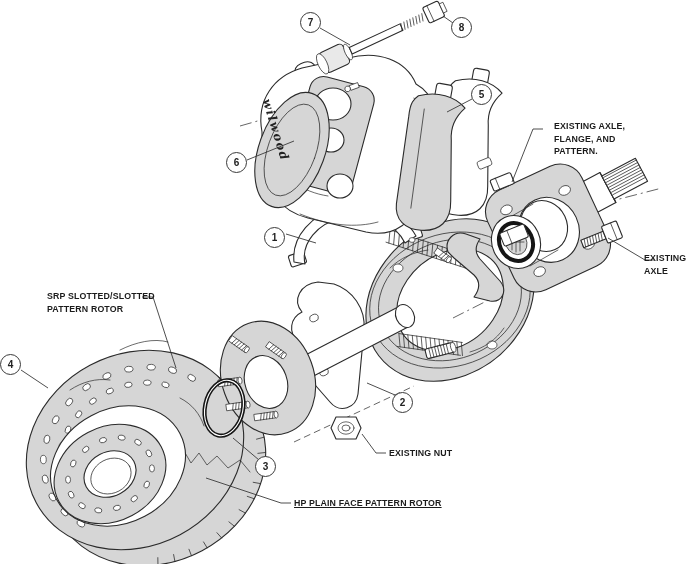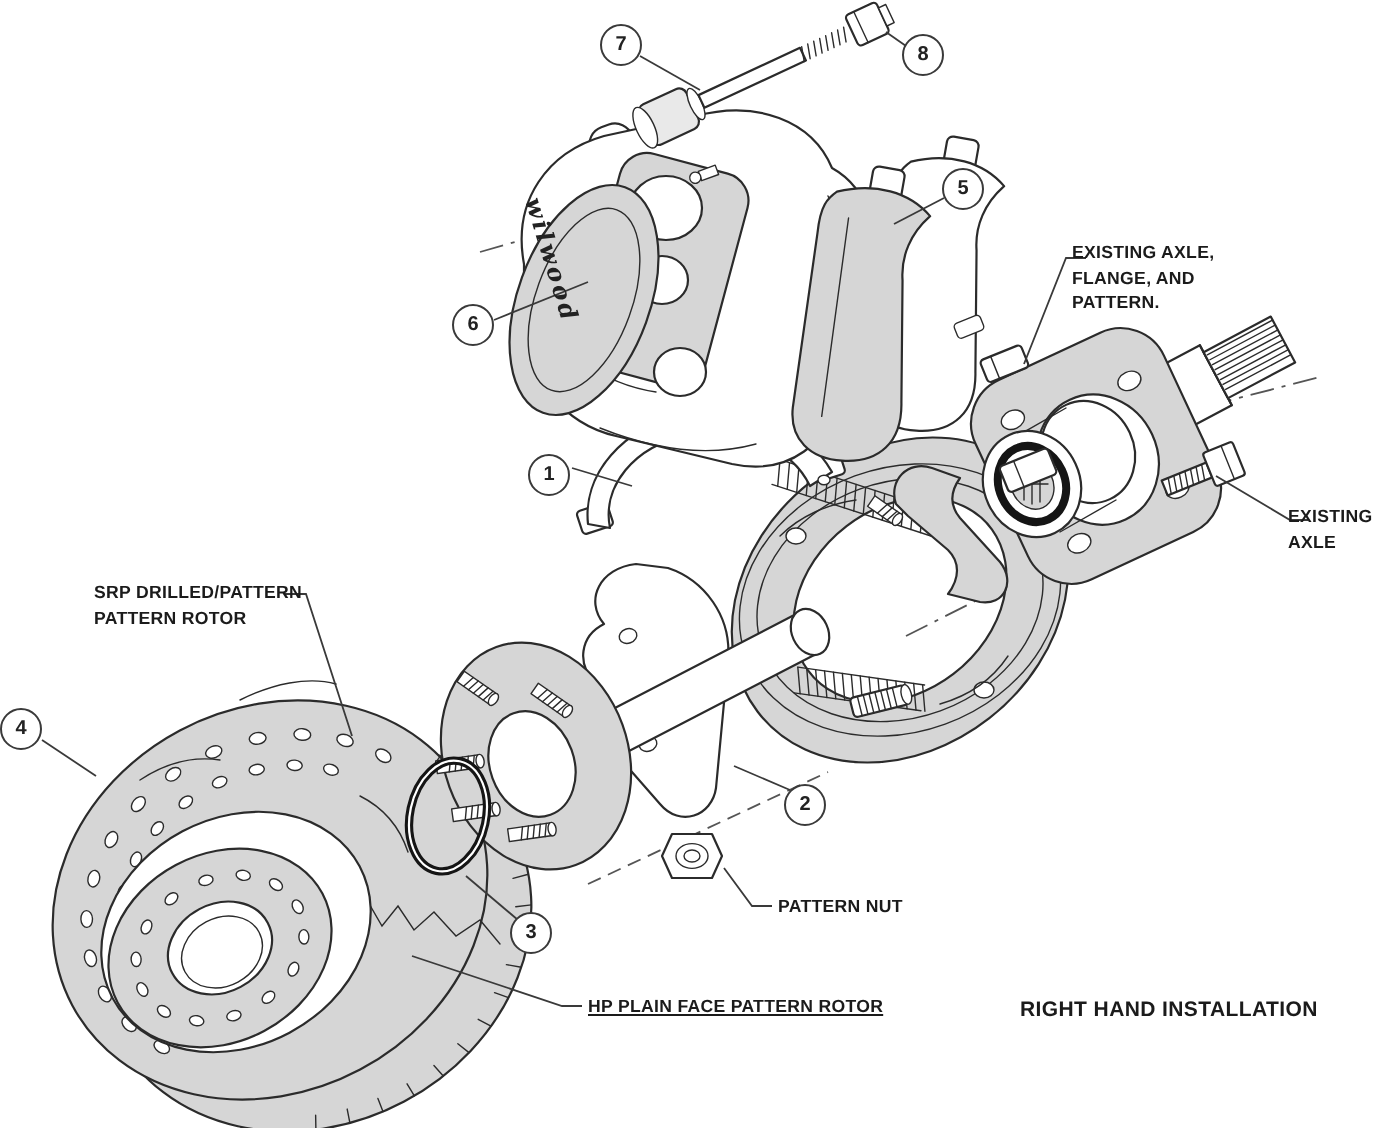--- a/index.html
+++ b/index.html
@@ -411,37 +411,36 @@
     <path class="leader" d="M 543,129 L 533,129 L 512,182"></path>
     <path class="leader" d="M 654,260 L 645,260 L 608,238"></path>
     <path class="leader" d="M 386,453 L 376,453 L 362,434"></path>
     <path class="leader" d="M 142,297 L 153,297 L 176,368"></path>
     <path class="leader" d="M 291,503 L 281,503 L 206,478"></path>
   </g>
 </svg>
 
 <div class="logo">wilwood</div>
 
-<div class="lbl" style="left:536px;top:120px;">
+<div class="lbl" style="left:554px;top:120px;">
   <div>EXISTING AXLE,</div>
   <div>FLANGE, AND</div>
   <div>PATTERN.</div>
 </div>
 <div class="lbl" style="left:644px;top:252px;">
   <div>EXISTING</div>
   <div>AXLE</div>
 </div>
-<div class="lbl" style="left:389px;top:447px;">PATTERN NUT</div>
+<div class="lbl" style="left:389px;top:447px;">EXISTING NUT</div>
 <div class="lbl" style="left:47px;top:290px;">
-  <div>SRP DRILLED/PATTERN</div>
+  <div>SRP SLOTTED/SLOTTED</div>
   <div>PATTERN ROTOR</div>
 </div>
 <div class="lbl" style="left:294px;top:497px;text-decoration:underline;">HP PLAIN FACE PATTERN ROTOR</div>
 <div class="note" style="left:510px;top:498px;">
-  <div>RIGHT HAND INSTALLATION</div>
 </div>
 
 <div class="co" style="left:264px;top:227px;">1</div>
 <div class="co" style="left:392px;top:392px;">2</div>
 <div class="co" style="left:255px;top:456px;">3</div>
 <div class="co" style="left:0px;top:354px;">4</div>
 <div class="co" style="left:471px;top:84px;">5</div>
 <div class="co" style="left:226px;top:152px;">6</div>
 <div class="co" style="left:300px;top:12px;">7</div>
 <div class="co" style="left:451px;top:17px;">8</div>

